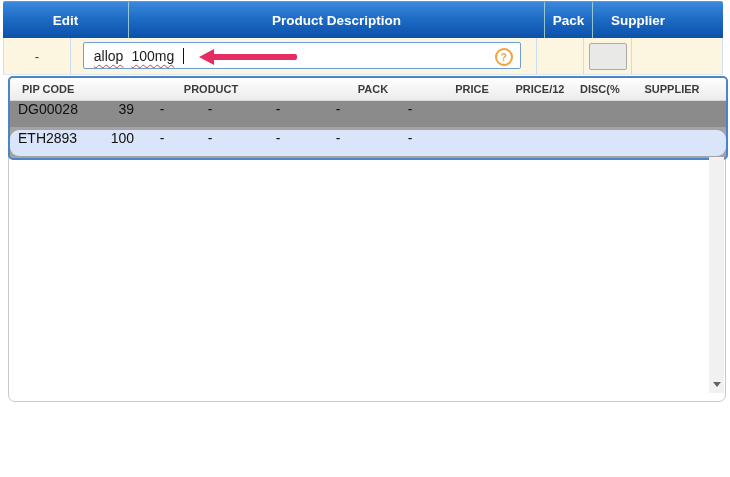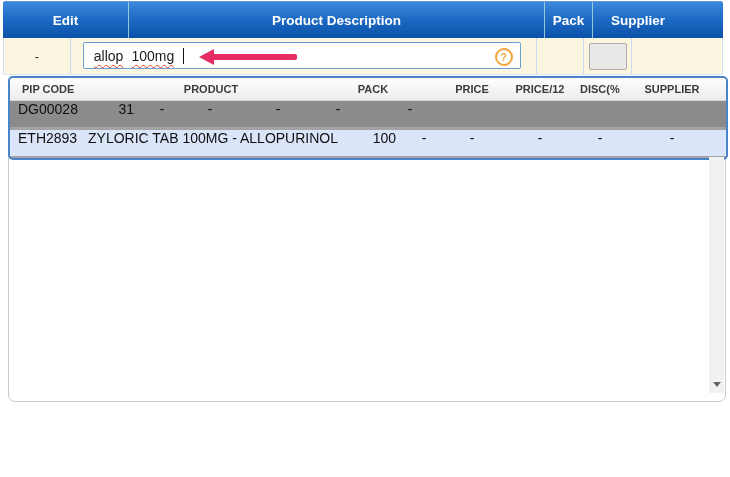--- a/index.html
+++ b/index.html
@@ -93,21 +93,21 @@
   }
   .r-header {
     display:flex; height:22px; align-items:center;
     background:linear-gradient(180deg,#fefefe,#ececec);
     border-bottom:1px solid #d8d8d8;
     color:#3b3b3b; font-size:11px; font-weight:bold;
   }
   .r-row { display:flex; height:26px; font-size:14px; color:#101010; cursor:pointer; }
   .r-row + .r-row { margin-top:3px; }
   .row-selected { background:#8b8b8b; }
-  .row-alt { background:#dbe5fa; }
+  .row-alt { background:#dbe5fa;border-radius:9px; }
 
   .rc { box-sizing:border-box; overflow:hidden; white-space:nowrap; }
   .rc-pip  { width:70px; padding-left:8px; text-align:left; }
   .r-header .rc-pip { padding-left:12px; }
   .rc-prod { width:262px; padding-left:8px; text-align:left; }
   .r-header .rc-prod { text-align:center; padding-left:0; }
   .rc-pack { width:62px; padding-right:8px; text-align:right; }
   .r-header .rc-pack { text-align:center; padding-right:0; }
   .rc-blank{ width:40px; text-align:center; }
   .rc-price{ width:56px; text-align:center; }
@@ -180,31 +180,30 @@
         <div class="rc rc-pack">PACK</div>
         <div class="rc rc-blank"></div>
         <div class="rc rc-price">PRICE</div>
         <div class="rc rc-p10">PRICE/12</div>
         <div class="rc rc-disc">DISC(%)</div>
         <div class="rc rc-sup">SUPPLIER</div>
       </div>
 
       <div class="r-row row-selected">
         <div class="rc rc-pip">DG00028</div>
-        <div class="rc rc-pack">31</div>
+        <div class="rc rc-pack">39</div>
         <div class="rc rc-blank">-</div>
         <div class="rc rc-price">-</div>
         <div class="rc rc-p10">-</div>
         <div class="rc rc-disc">-</div>
         <div class="rc rc-sup">-</div>
       </div>
 
       <div class="r-row row-alt">
         <div class="rc rc-pip">ETH2893</div>
-        <div class="rc rc-prod">ZYLORIC TAB 100MG - ALLOPURINOL</div>
         <div class="rc rc-pack">100</div>
         <div class="rc rc-blank">-</div>
         <div class="rc rc-price">-</div>
         <div class="rc rc-p10">-</div>
         <div class="rc rc-disc">-</div>
         <div class="rc rc-sup">-</div>
       </div>
     </div>
 
     <div class="vscroll">

